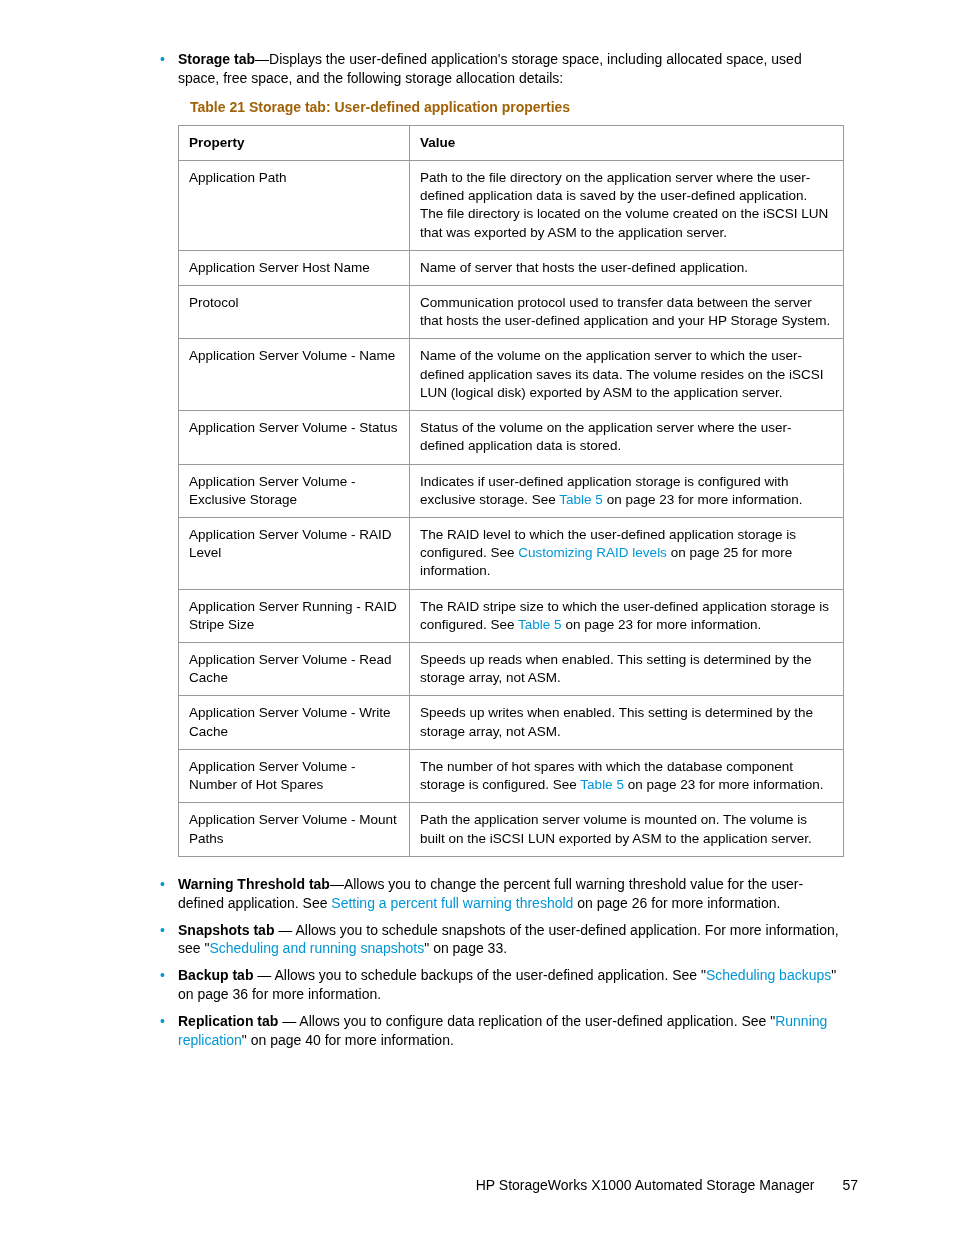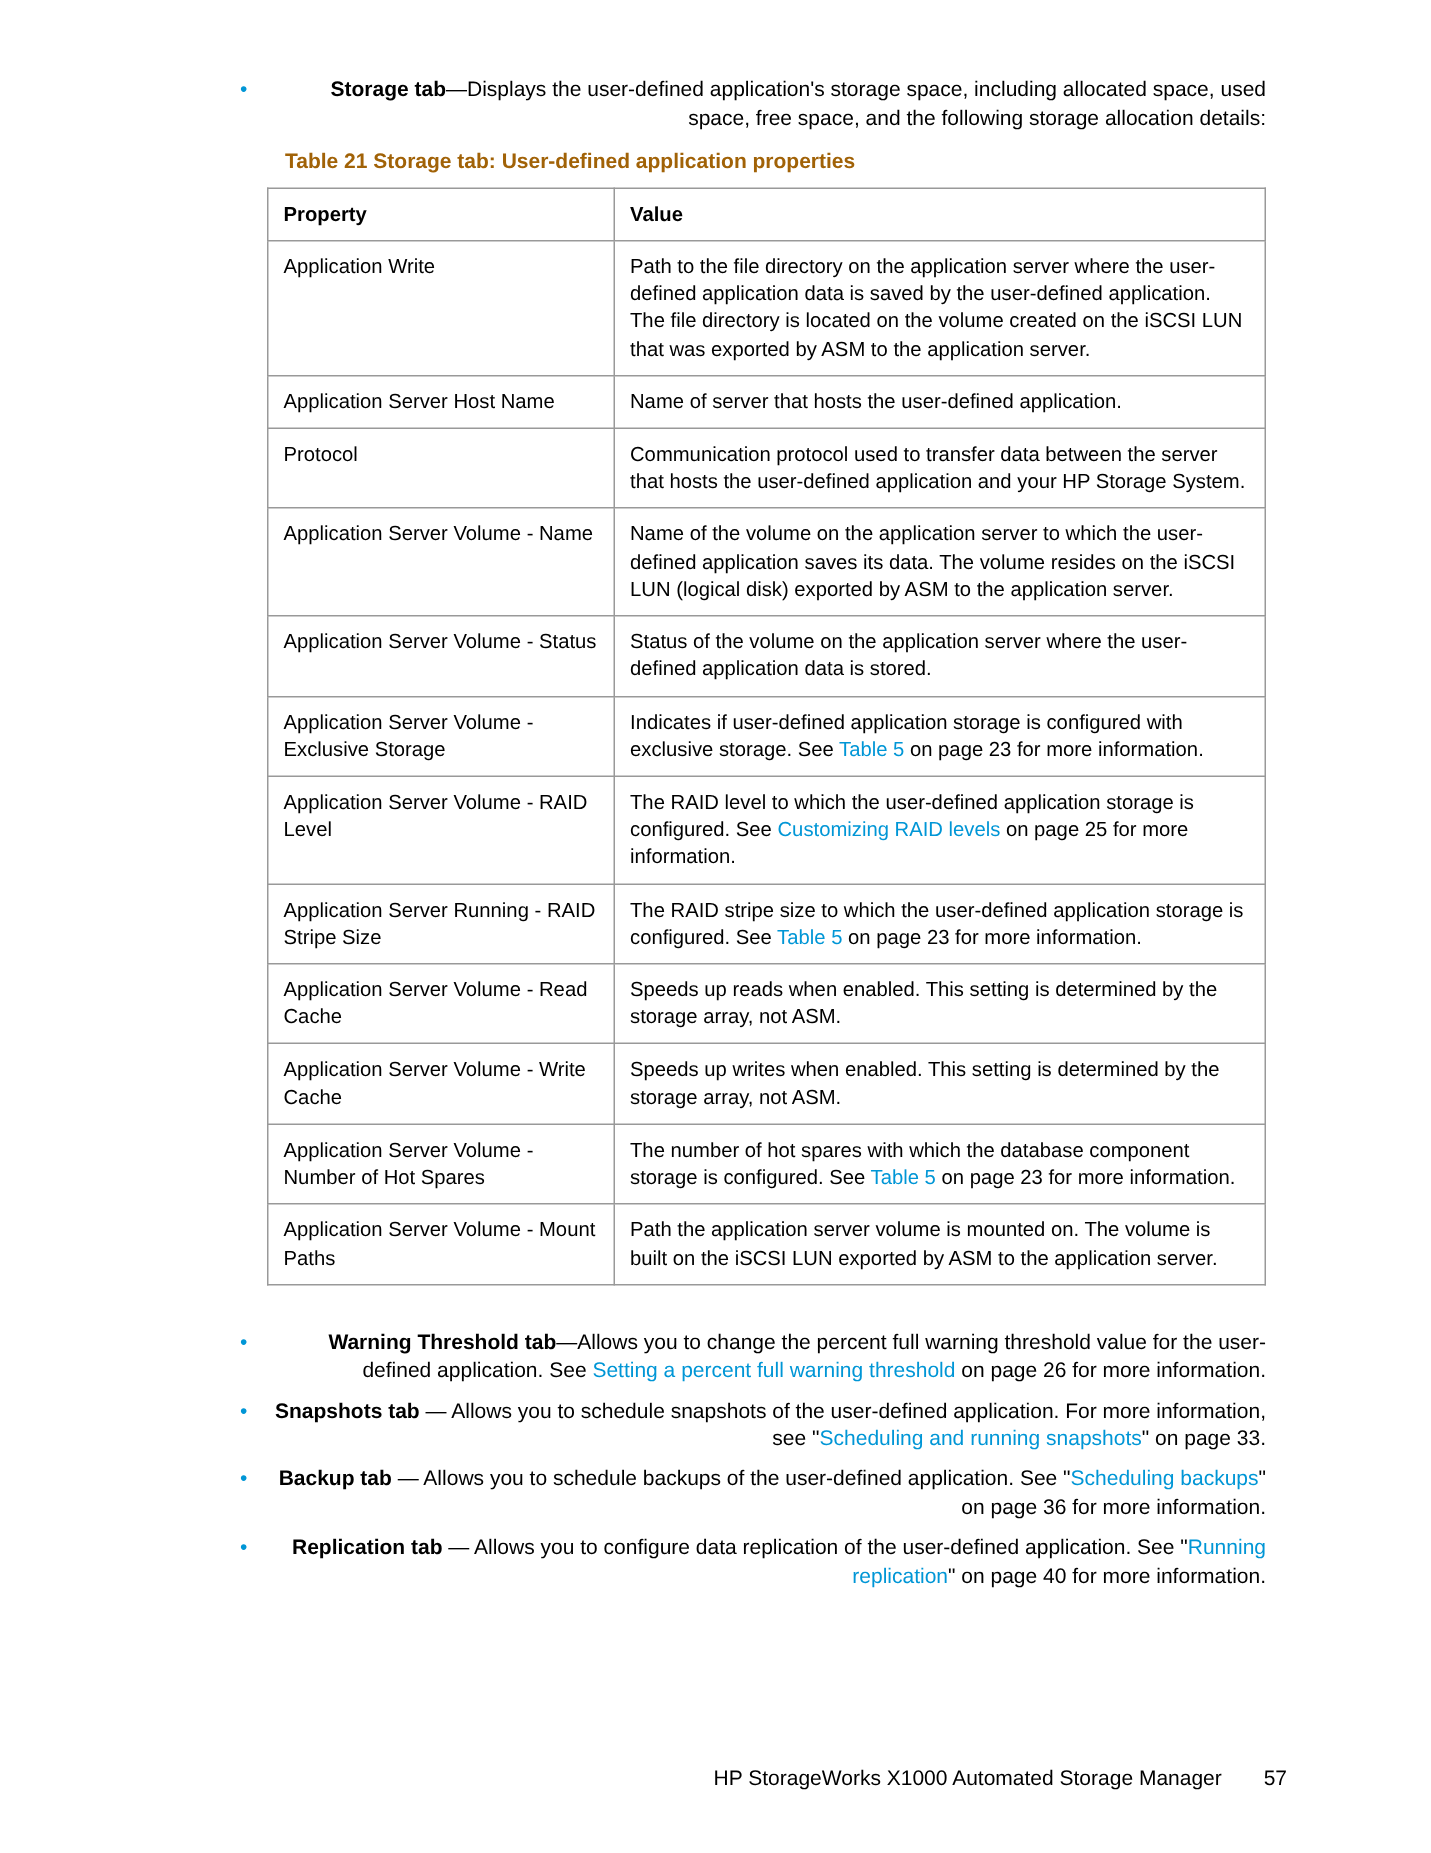--- a/index.html
+++ b/index.html
@@ -10,21 +10,20 @@
     margin: 0;
     padding: 50px 110px 40px 130px;
     width: 954px;
     box-sizing: border-box;
     line-height: 1.35;
   }
   ul.top-list, ul.bottom-list {
     list-style: none;
     padding: 0;
     margin: 0 0 10px 0;
-    text-align: right;
   }
   ul.top-list > li, ul.bottom-list > li {
     position: relative;
     padding-left: 48px;
     margin-bottom: 8px;
   }
   ul.top-list > li::before, ul.bottom-list > li::before {
     content: "•";
     color: #0096d6;
     position: absolute;
@@ -36,21 +35,21 @@
   .table-title {
     color: #a16207;
     font-weight: bold;
     font-size: 14px;
     margin: 10px 0 8px 60px;
   }
   table {
     border-collapse: collapse;
     width: calc(100% - 48px);
     margin-left: 48px;
-    margin-bottom: 28px;
+    margin-bottom: 18px;
   }
   th, td {
     border: 1px solid #999;
     padding: 8px 10px;
     text-align: left;
     vertical-align: top;
     font-size: 13.5px;
     line-height: 1.35;
   }
   th {
@@ -81,21 +80,21 @@
 
 <table>
   <thead>
     <tr>
       <th>Property</th>
       <th>Value</th>
     </tr>
   </thead>
   <tbody id="table-body">
       <tr>
-        <td class="prop-col">Application Write</td>
+        <td class="prop-col">Application Path</td>
         <td>Path to the file directory on the application server where the user-defined application data is saved by the user-defined application. The file directory is located on the volume created on the iSCSI LUN that was exported by ASM to the application server.</td>
       </tr>
       <tr>
         <td class="prop-col">Application Server Host Name</td>
         <td>Name of server that hosts the user-defined application.</td>
       </tr>
       <tr>
         <td class="prop-col">Protocol</td>
         <td>Communication protocol used to transfer data between the server that hosts the user-defined application and your HP Storage System.</td>
       </tr>

